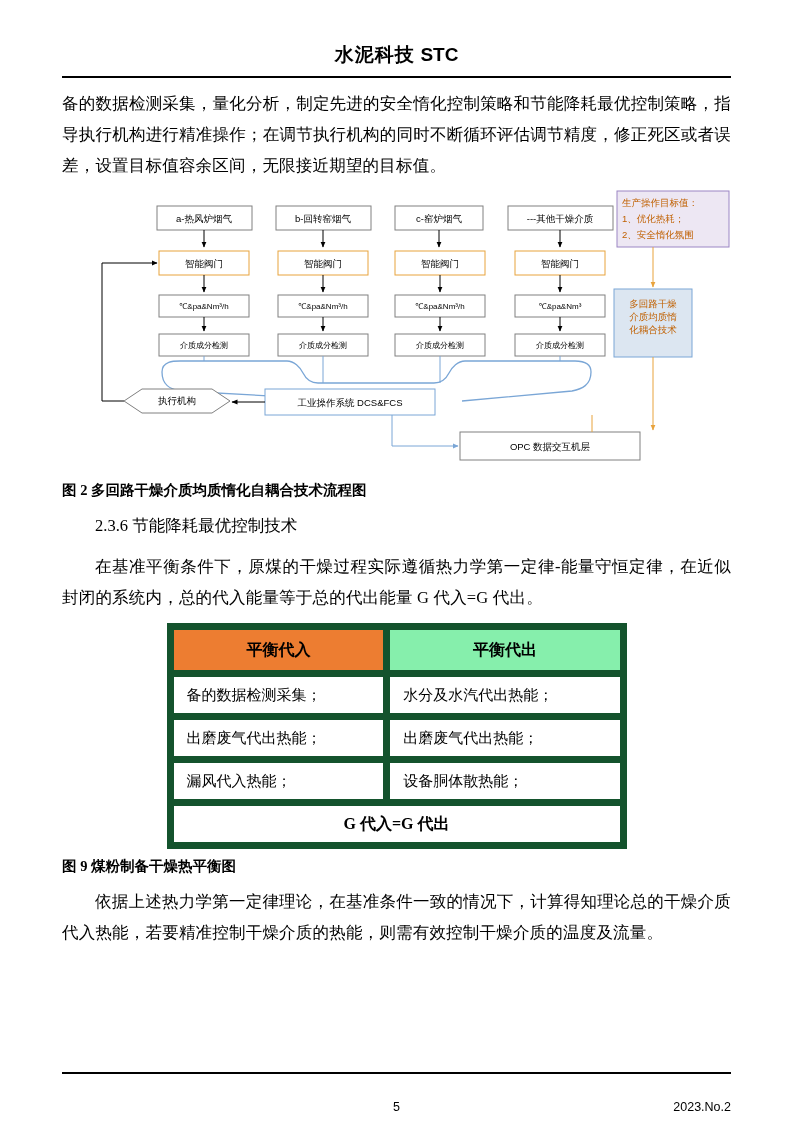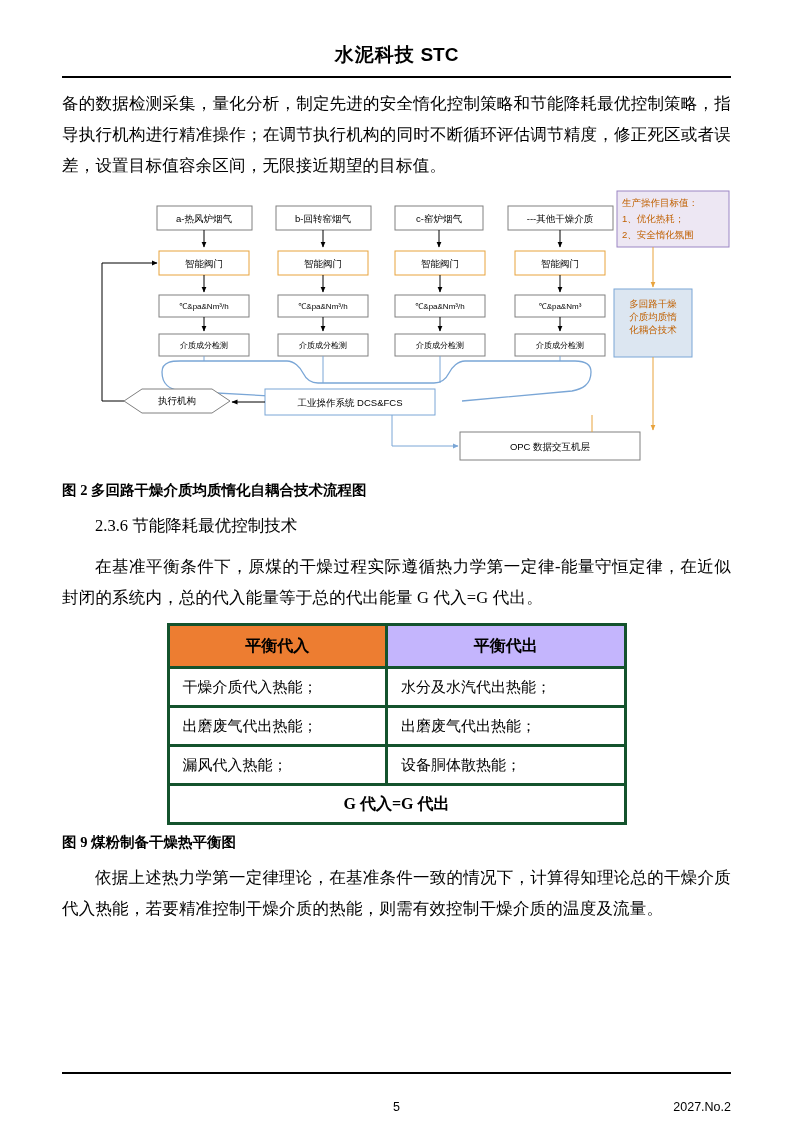--- a/index.html
+++ b/index.html
@@ -72,32 +72,32 @@
   .tbl-wrap {
     margin: 10px auto 0 auto;
     width: 460px;
   }
   table.balance {
     border-collapse: collapse;
     width: 100%;
     font-size: 15px;
   }
   table.balance td, table.balance th {
-    border: 3px solid #14532d;
+    border: 7px solid #14532d;
     padding: 7px 13px;
     height: 22px;
   }
   table.balance th {
     font-weight: bold;
     font-size: 16px;
     text-align: center;
     height: 26px;
   }
   th.left-head { background: #ED7D31; }
-  th.right-head { background: #c4b5fd; }
+  th.right-head { background: #86efac; }
   td.total {
     text-align: center;
     font-size: 16px;
     font-weight: bold;
     height: 34px;
   }
   
   .footer-rule {
     position: absolute;
     left: 62px;
@@ -296,21 +296,21 @@
   <p class="para indent">在基准平衡条件下，原煤的干燥过程实际遵循热力学第一定律-能量守恒定律，在近似封闭的系统内，总的代入能量等于总的代出能量 G 代入=G 代出。</p>
 
   <div class="tbl-wrap">
     <table class="balance">
       <tbody>
           <tr>
         <th class="left-head">平衡代入</th>
         <th class="right-head">平衡代出</th>
       </tr>
       <tr>
-        <td>干燥介质代入热能；</td>
+        <td>备的数据检测采集；</td>
         <td>水分及水汽代出热能；</td>
       </tr>
       <tr>
         <td>出磨废气代出热能；</td>
         <td>出磨废气代出热能；</td>
       </tr>
       <tr>
         <td>漏风代入热能；</td>
         <td>设备胴体散热能；</td>
       </tr>
@@ -321,16 +321,16 @@
       </table>
   </div>
 
   <div class="caption" style="margin-top:8px;">图 9  煤粉制备干燥热平衡图</div>
 
   <p class="para indent">依据上述热力学第一定律理论，在基准条件一致的情况下，计算得知理论总的干燥介质代入热能，若要精准控制干燥介质的热能，则需有效控制干燥介质的温度及流量。</p>
 
   <div class="footer-rule"></div>
   <div class="footer">
     <span class="pg">5</span>
-    <span class="issue">2027.No.2</span>
+    <span class="issue">2023.No.2</span>
   </div>
 
 </div>
 
 </body></html>

